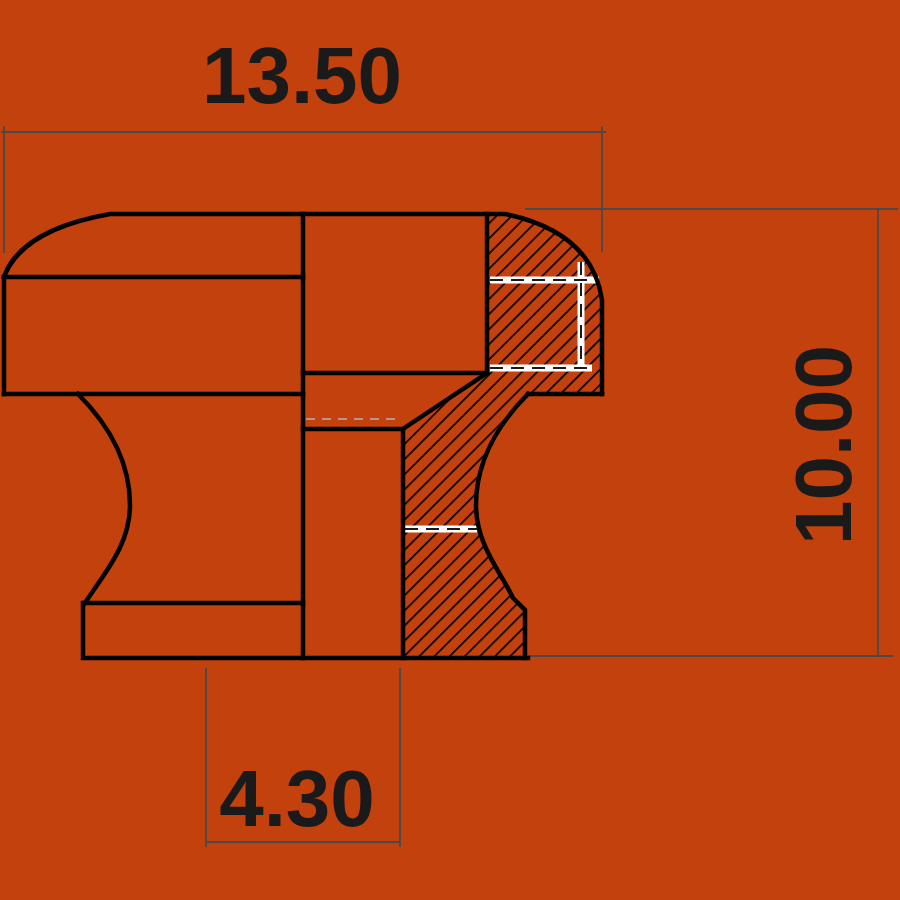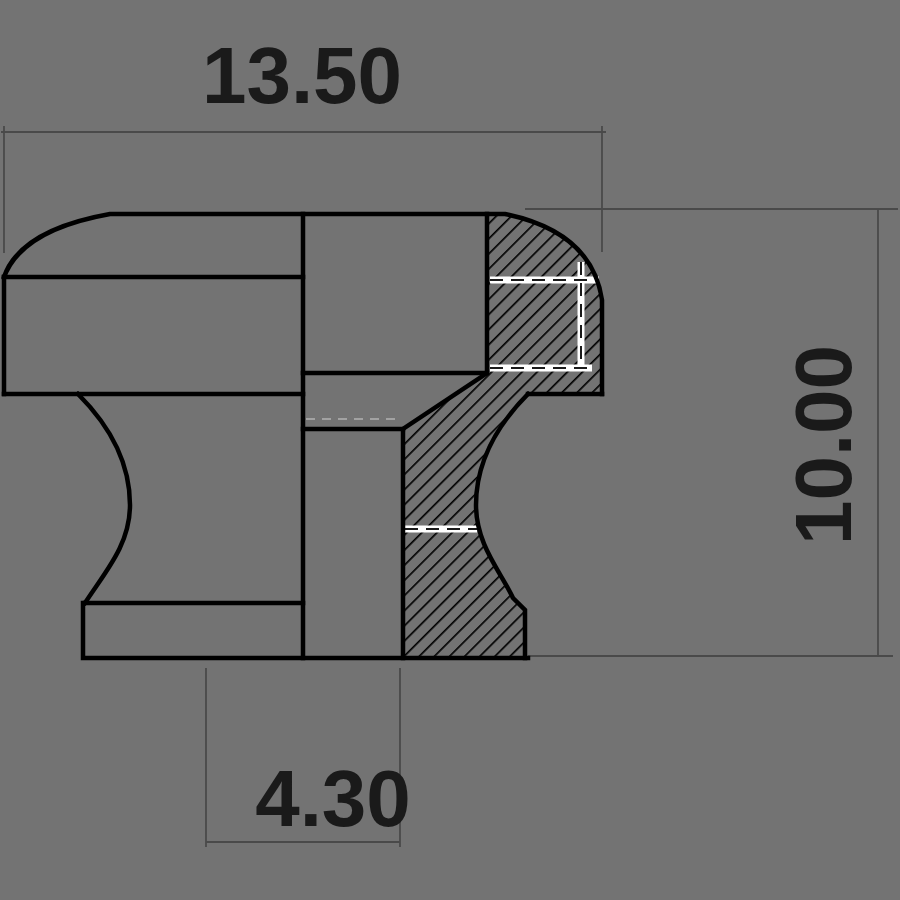--- a/index.html
+++ b/index.html
@@ -8,21 +8,21 @@
     width: 900px;
     height: 900px;
     background: #ffffff;
     font-family: "Liberation Sans", sans-serif;
     overflow: hidden;
   }
   #stage {
     position: relative;
     width: 900px;
     height: 900px;
-    background: #737373;
+    background: #c2410c;
   }
   #drawing-svg {
     position: absolute;
     left: 0;
     top: 0;
   }
   .dim-label {
     position: absolute;
     font-family: "Liberation Sans", sans-serif;
     font-size: 80px;
@@ -30,21 +30,21 @@
     color: #1a1a1a;
     white-space: nowrap;
     line-height: 1;
     transform: translate(-50%, -50%);
   }
   .dim-label.rotated {
     transform: translate(-50%, -50%) rotate(-90deg);
   }
   #dim-width-label  { left: 302px; top: 76px;  }
   #dim-height-label { left: 824px; top: 445px; }
-  #dim-hole-label   { left: 297px; top: 799px; margin-left: 36px; }
+  #dim-hole-label   { left: 297px; top: 799px; }
 </style>
 </head>
 <body>
 
 <div id="stage">
 
   <svg id="drawing-svg" width="900" height="900" viewBox="0 0 900 900">
     <defs>
       <pattern id="hatch" patternUnits="userSpaceOnUse" width="10.7" height="10.7" patternTransform="rotate(45)">
         <line x1="0" y1="-1" x2="0" y2="11.7" stroke="#000000" stroke-width="3.3"></line>

